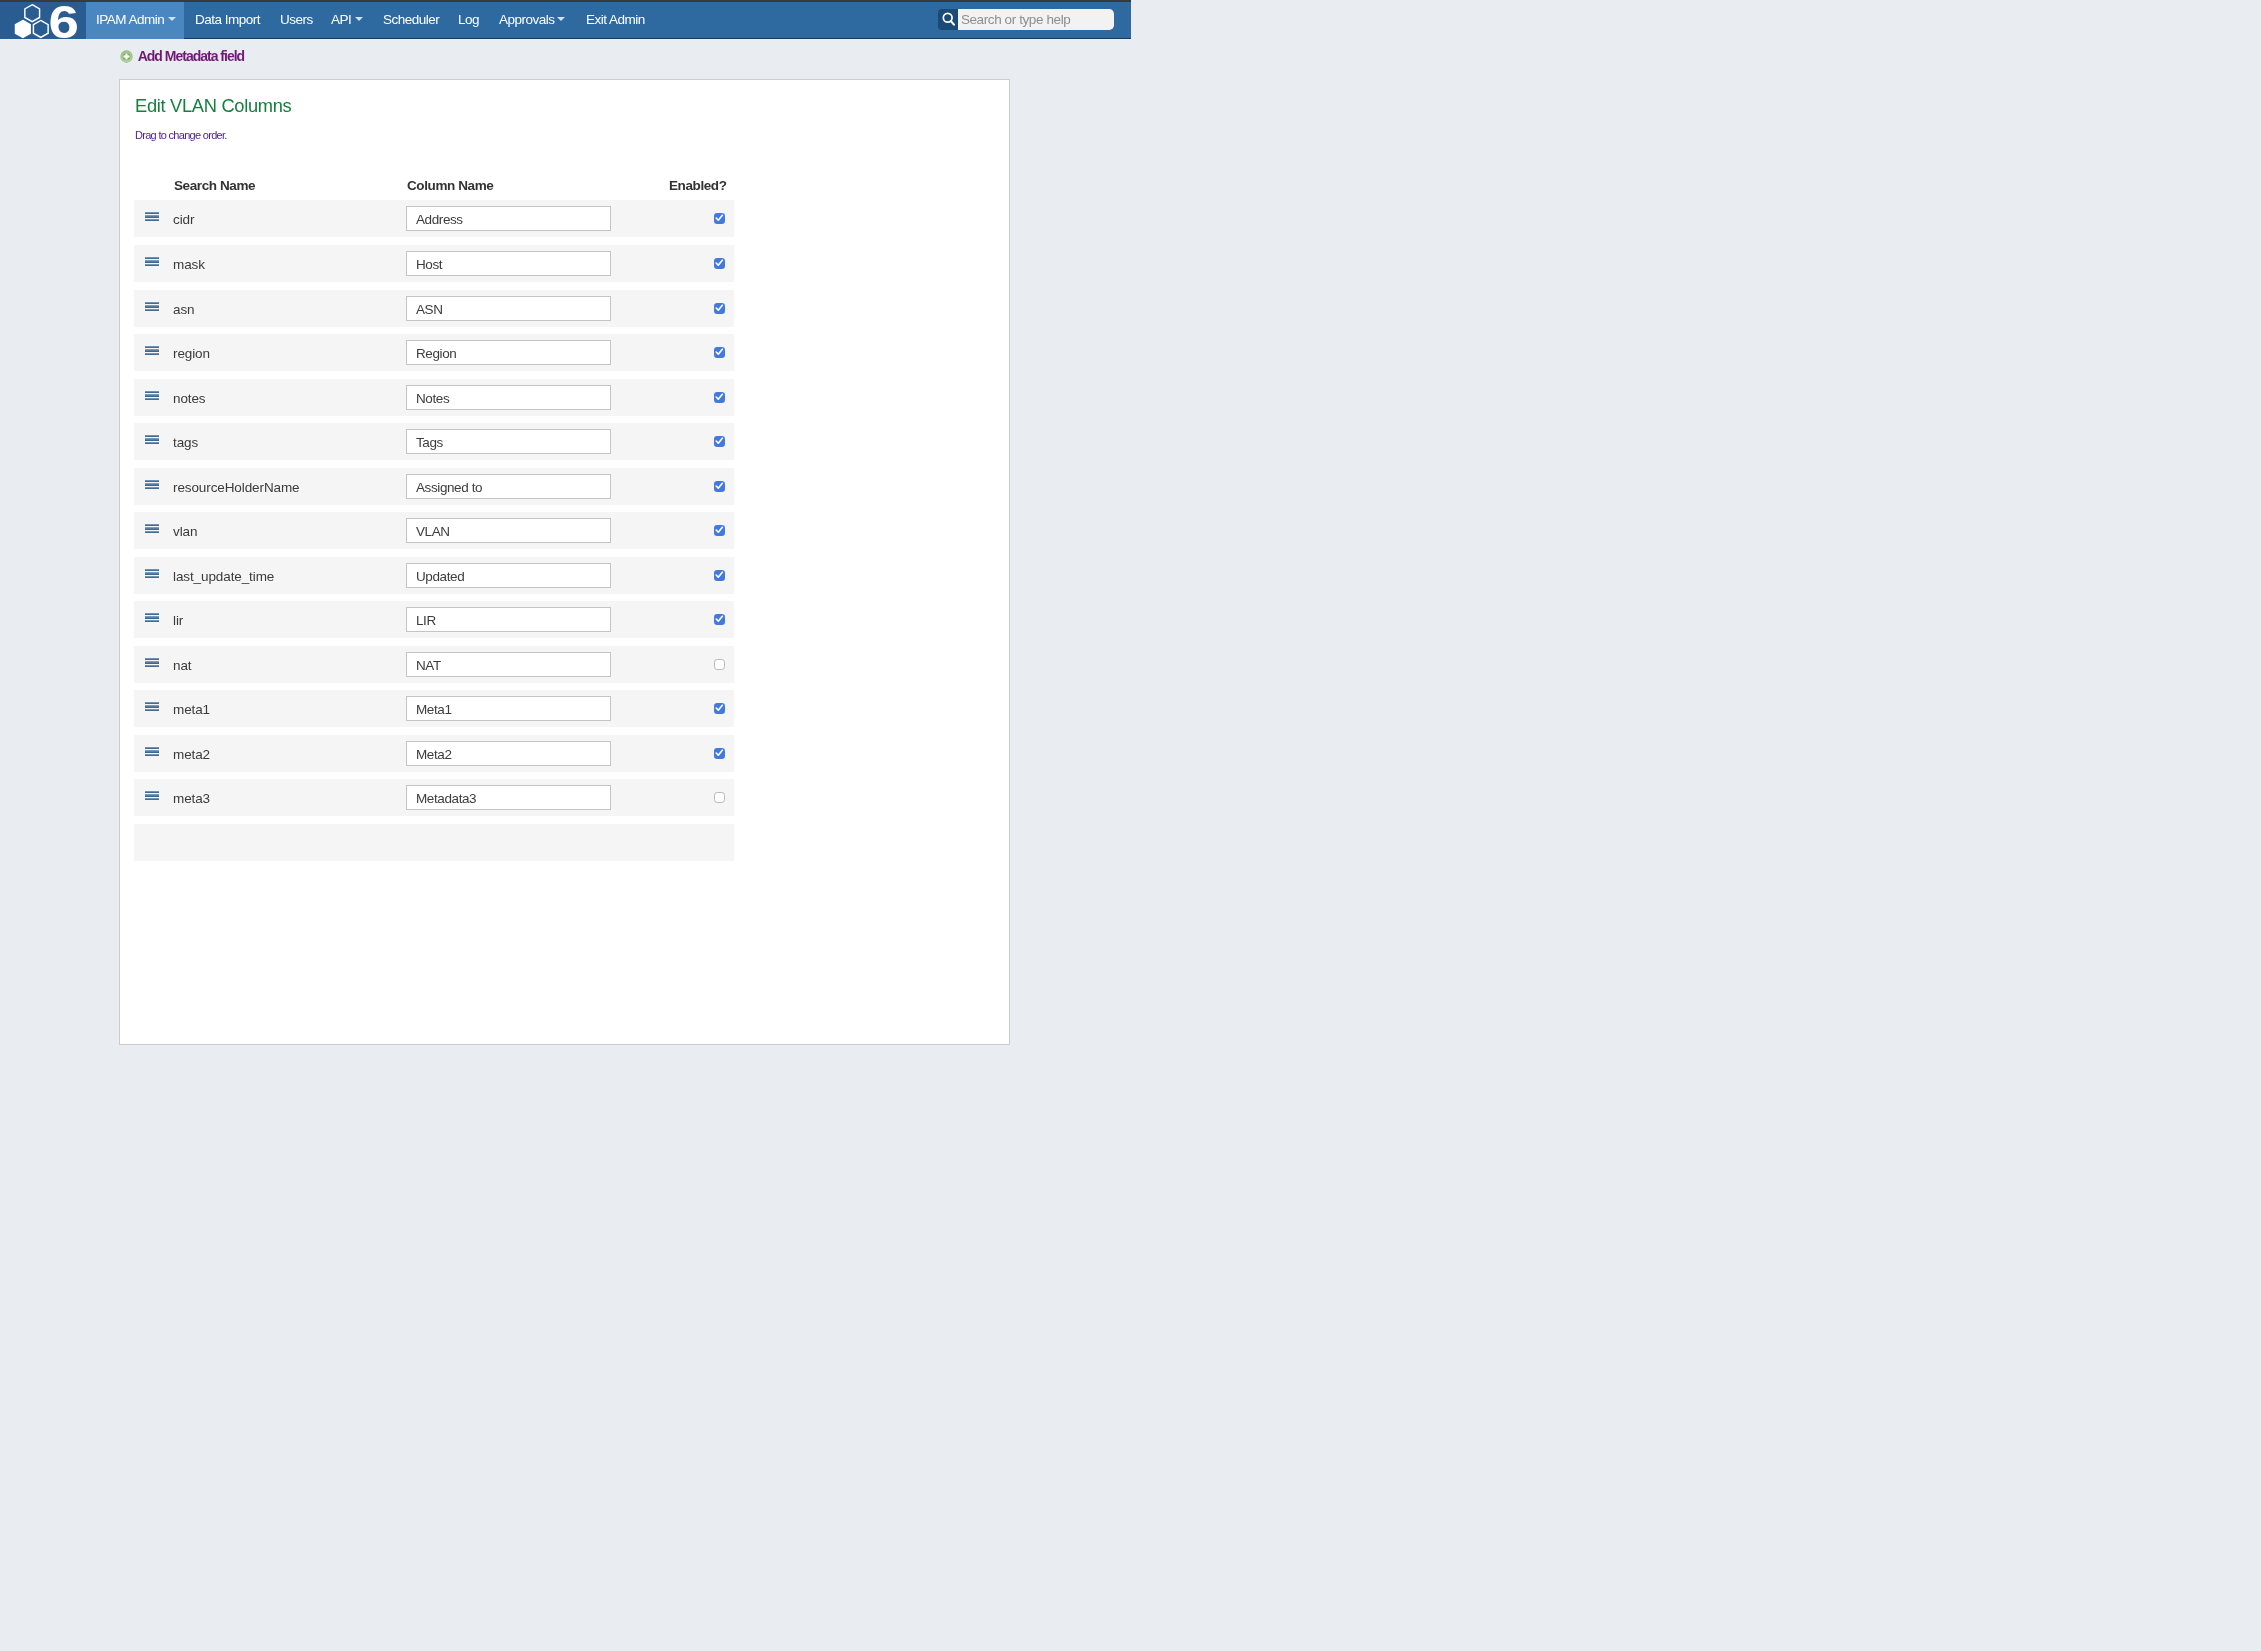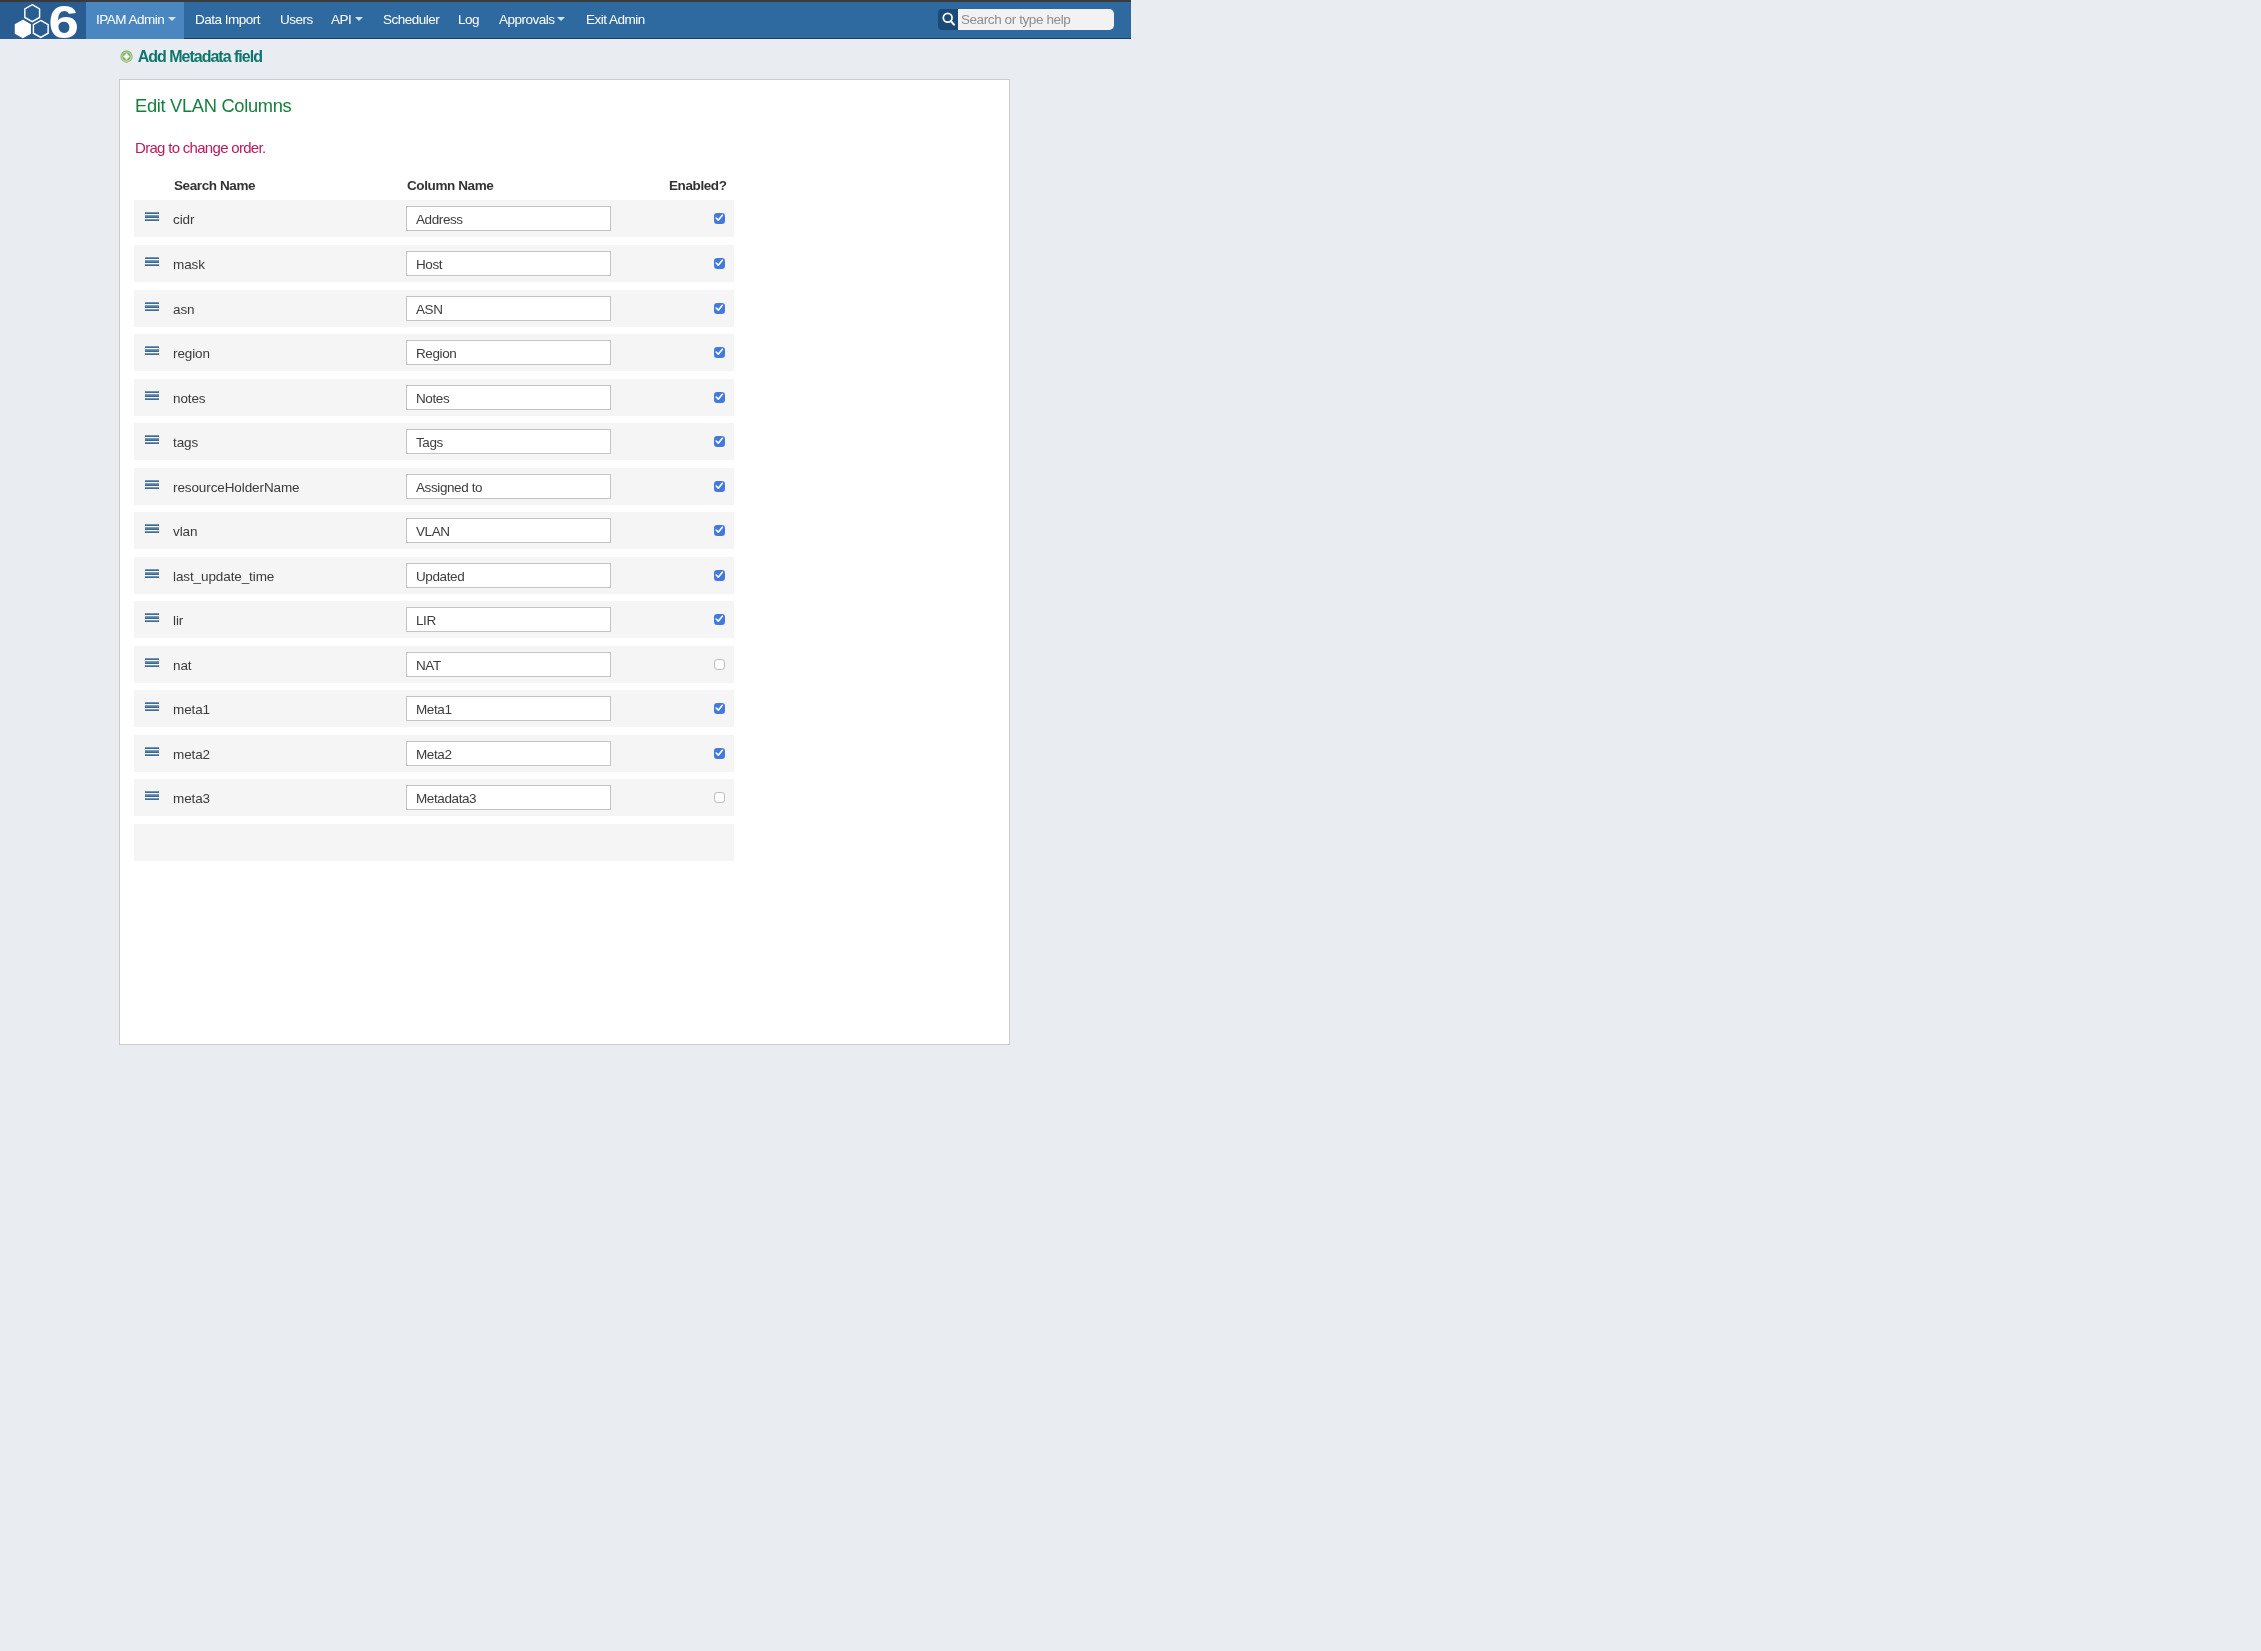--- a/index.html
+++ b/index.html
@@ -17,26 +17,26 @@
 
 
 #searchwrap { position:absolute; top:6.5px; left:938px; height:21px; }
 #searchsq { position:absolute; left:0; top:0; width:20px; height:21px; background:#1c4a76; border-radius:3.9px 0 0 3.9px; }
 #searchin { position:absolute; left:20px; top:0; width:156px; height:21px; background:#f2f2f2; border:none; border-radius:0 4.8px 4.8px 0; font-family:"Liberation Sans",sans-serif; font-size:13.5px; letter-spacing:-0.4px; color:#555; padding:0 0 0 2.9px; outline:none; }
 #searchin::placeholder { color:#8e8e8e; opacity:1; }
 
 
 #addrow { position:absolute; left:120px; top:50px; height:13.5px; }
 #addico { position:absolute; left:0; top:0; }
-#addtxt { position:absolute; left:17.7px; top:0.3px; font-size:16px; font-weight:bold; letter-spacing:-1px; color:#0f766e; white-space:nowrap; line-height:13.5px; }
+#addtxt { position:absolute; left:17.7px; top:0.3px; font-size:14px; font-weight:bold; letter-spacing:-1px; color:#701a75; white-space:nowrap; line-height:13.5px; }
 
 
 #panel { position:absolute; left:119px; top:79px; width:891px; height:966px; background:#fff; border:1px solid #ccc; }
 #title { position:absolute; left:135px; top:97px; font-size:18.3px; letter-spacing:-0.3px; color:#15803d; line-height:18.3px; }
-#subtitle { position:absolute; left:135px; top:129px; font-size:15px; letter-spacing:-0.7px; color:#be185d; line-height:13.5px;margin-top:12px; }
+#subtitle { position:absolute; left:135px; top:129px; font-size:11px; letter-spacing:-0.7px; color:#4c1d95; line-height:13.5px; }
 .th { position:absolute; font-size:13.5px; font-weight:bold; letter-spacing:-0.4px; color:#333; line-height:13.5px; top:100px; }
 
 
 .row { position:absolute; left:15px; width:600px; height:37px; background:#f5f5f5; }
 .handle { position:absolute; left:10.5px; top:12px; width:14.7px; }
 .handle .b { height:2.3px; margin-bottom:1.2px; background:linear-gradient(180deg,#86abc7 0%,#54799f 55%,#2e5d88 100%); }
 .fname { position:absolute; left:39px; top:12.7px; font-size:13.5px; letter-spacing:-0.1px; color:#3b3b3b; line-height:13.5px; white-space:nowrap; }
 .inp { position:absolute; left:272px; top:5.8px; width:205px; height:25px; background:#fff; border:1px solid #c4c4c4; font-family:"Liberation Sans",sans-serif; font-size:13.5px; letter-spacing:-0.4px; color:#3d3d3d; padding:2.9px 5.8px 0 9px; line-height:19.3px; }
 .cb { position:absolute; left:580px; top:12.7px; width:11.3px; height:11.3px; border-radius:3.3px; }
 .cb.on { background:#4379de; }

